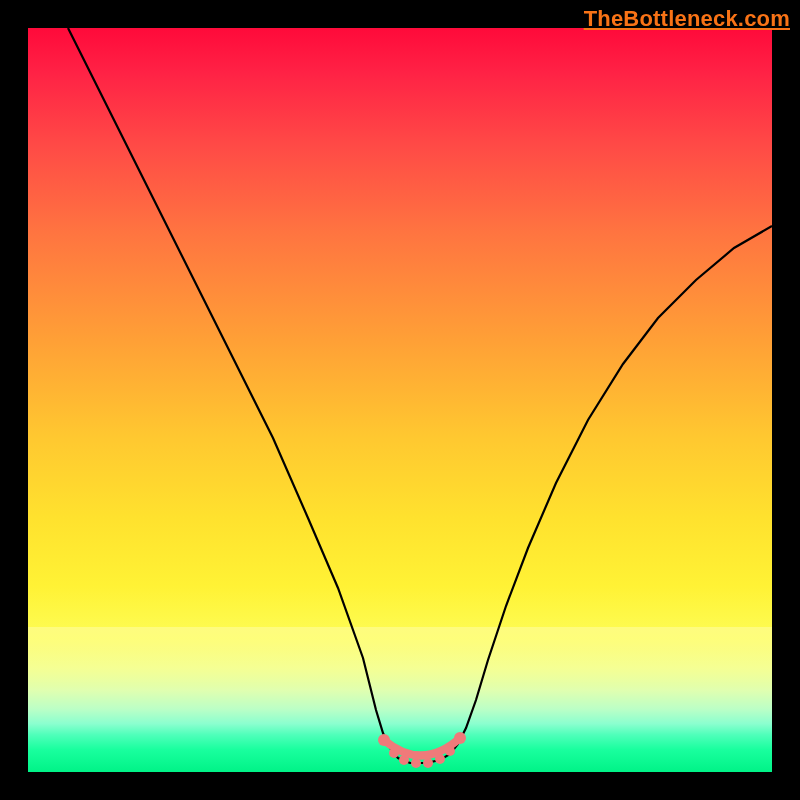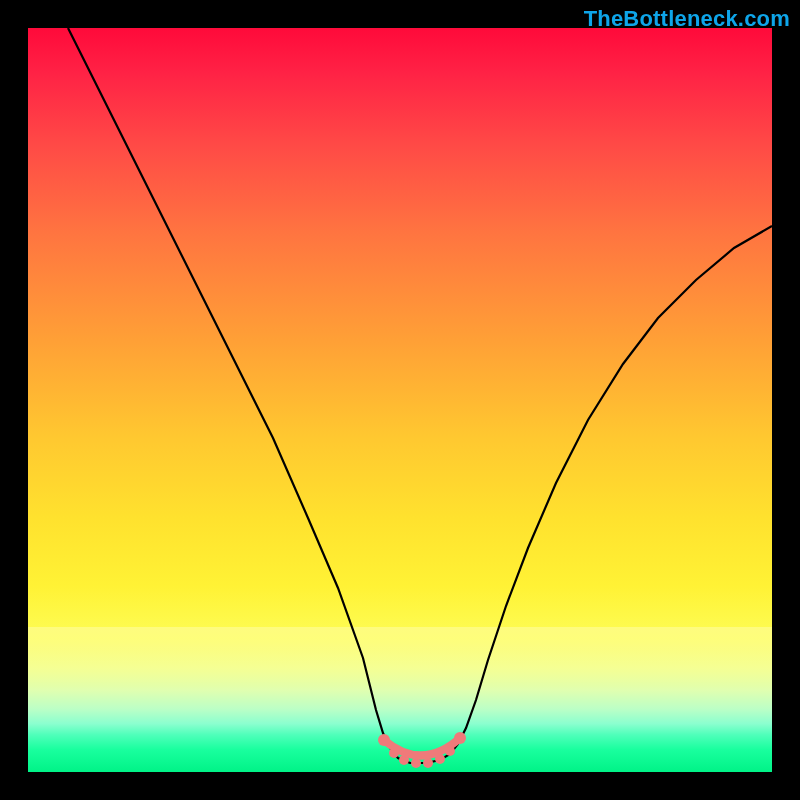--- a/index.html
+++ b/index.html
@@ -14,25 +14,26 @@
   .frame {
     position: relative;
     width: 800px;
     height: 800px;
     background: #000;
   }
   .watermark {
     position: absolute;
     top: 6px;
     right: 10px;
-    color: #0ea5e9;
+    color: #f97316;
     font-size: 22px;
     font-weight: 600;
     letter-spacing: 0.2px;
     z-index: 10;
+    text-decoration: underline;
   }
   .plot-area {
     position: absolute;
     left: 28px;
     top: 28px;
     width: 744px;
     height: 744px;
   }
   .gradient {
     position: absolute;

